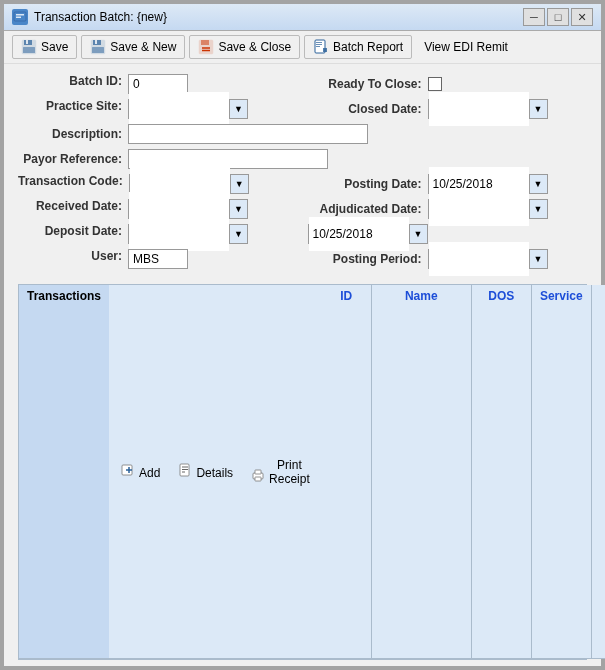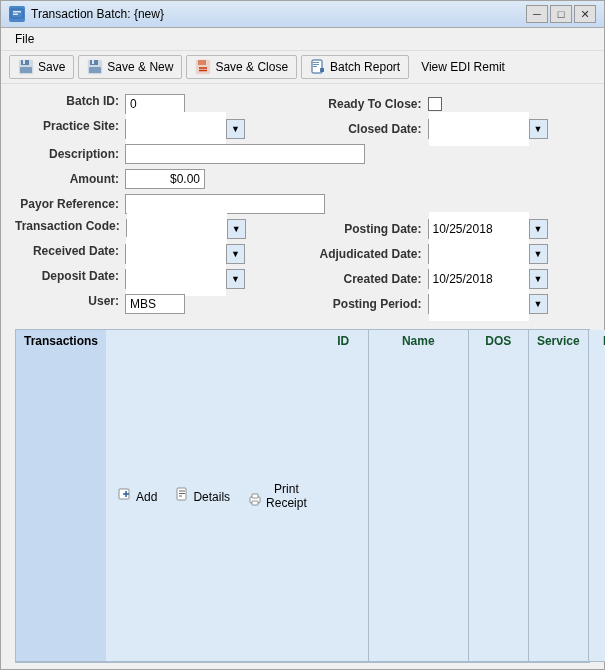--- a/index.html
+++ b/index.html
@@ -1,17 +1,17 @@
 <!DOCTYPE html>
 <html><head>
   <meta charset="utf-8">
   <style>
     * { box-sizing: border-box; margin: 0; padding: 0; font-family: 'Segoe UI', Tahoma, Geneva, Verdana, sans-serif; font-size: 12px; }
     body { background: #f0f0f0; width: 605px; height: 670px; overflow: hidden; }
-    .window { width: 605px; height: 670px; background: #f0f0f0; border: 1px solid #a3a3a3; display: flex; flex-direction: column; }
+    .window { width: 605px; height: 670px; background: #f0f0f0; border: 4px solid #a3a3a3; display: flex; flex-direction: column; }
     .title-bar { background: linear-gradient(to bottom, #dde9f6, #c5d9f1); padding: 4px 8px; display: flex; align-items: center; justify-content: space-between; border-bottom: 1px solid #aaa; }
     .title-bar-left { display: flex; align-items: center; gap: 6px; }
     .title-icon { width: 16px; height: 16px; background: #4a86c8; border-radius: 2px; display: flex; align-items: center; justify-content: center; font-size: 10px; color: white; }
     .title-text { font-size: 12px; font-weight: normal; color: #000; }
     .title-buttons { display: flex; gap: 2px; }
     .title-btn { width: 22px; height: 18px; background: #e0e0e0; border: 1px solid #999; cursor: pointer; display: flex; align-items: center; justify-content: center; font-size: 11px; color: #333; }
     .title-btn.close { background: #e0e0e0; }
     .menu-bar { background: #f0f0f0; padding: 2px 8px; border-bottom: 1px solid #ddd; }
     .menu-item { display: inline-block; padding: 2px 6px; cursor: pointer; font-size: 12px; }
     .toolbar { background: #f0f0f0; padding: 4px 8px; display: flex; align-items: center; gap: 4px; border-bottom: 1px solid #ddd; }
@@ -27,21 +27,21 @@
     .form-select-box input { flex: 1; border: none; outline: none; padding: 1px 4px; font-size: 12px; height: 34px; background: white; }
     .form-select-box .dropdown-arrow { width: 18px; height: 18px; background: #dce9f7; border-left: 1px solid #999; display: flex; align-items: center; justify-content: center; cursor: pointer; font-size: 9px; flex-shrink: 0; }
     .col-left { display: flex; align-items: flex-start; flex: 1; }
     .col-right { display: flex; align-items: center; flex: 1; margin-left: 10px; }
     .checkbox { width: 14px; height: 14px; border: 1px solid #666; background: white; display: inline-flex; align-items: center; justify-content: center; }
     .transactions-section { background: #dce9f7; margin: 0 14px 6px 14px; border: 1px solid #aabbcc; flex: 1; display: flex; flex-direction: row; }
     .transactions-header { background: #c5d9f1; padding: 4px 8px; font-weight: bold; font-size: 12px; border-bottom: 1px solid #aabbcc; }
     .transactions-toolbar { padding: 3px 6px; display: flex; align-items: center; gap: 6px; background: #dce9f7; border-bottom: 1px solid #aabbcc; }
     .trans-btn { display: flex; align-items: flex-end; gap: 4px; padding: 2px 6px; background: transparent; border: none; cursor: pointer; font-size: 12px; color: #000; }
     .table-header { display: grid; grid-template-columns: 50px 100px 60px 60px 55px 55px 70px; background: #dce9f7; border-bottom: 1px solid #aabbcc; }
-    .table-col-header { padding: 4px 4px; font-size: 12px; font-weight: bold; color: #14532d; text-align: center; border-right: 1px solid #aabbcc; }
+    .table-col-header { padding: 4px 4px; font-size: 12px; font-weight: bold; color: #1d4ed8; text-align: center; border-right: 1px solid #aabbcc; }
     .table-col-header:last-child { border-right: none; }
     .table-body { flex: 1; background: white; }
     .amount-input { text-align: right; }
 
     
     .icon-save { color: #2a6099; }
     .icon-close { color: #cc3300; }
     .icon-new { color: #2a6099; }
     .icon-report { color: #2a6099; }
   </style>
@@ -61,23 +61,20 @@
       </div>
       <span class="title-text">Transaction Batch: {new}</span>
     </div>
     <div class="title-buttons">
       <div class="title-btn">─</div>
       <div class="title-btn">□</div>
       <div class="title-btn close">✕</div>
     </div>
   </div>
 
-  <div class="menu-bar">
-    <span class="menu-item">File</span>
-  </div>
 
   <div class="toolbar">
     <button class="toolbar-btn">
       <span class="toolbar-icon icon-save">
         <svg width="16" height="16" viewBox="0 0 16 16">
           <rect x="1" y="1" width="14" height="14" rx="1" fill="#2a6099" opacity="0.15" stroke="#2a6099" stroke-width="0.5"></rect>
           <rect x="3" y="1" width="8" height="5" fill="#2a6099" opacity="0.7"></rect>
           <rect x="5" y="1" width="2" height="4" fill="white" opacity="0.8"></rect>
           <rect x="2" y="8" width="12" height="6" rx="0.5" fill="#2a6099" opacity="0.5"></rect>
         </svg>
@@ -149,24 +146,20 @@
           <div class="dropdown-arrow">▼</div>
         </div>
       </div>
     </div>
 
     <div class="form-row">
       <span class="form-label">Description:</span>
       <input type="text" class="form-input" style="width: 240px;">
     </div>
 
-    <div class="form-row">
-      <span class="form-label">Amount:</span>
-      <input type="text" class="form-input amount-input" style="width: 80px;" value="$0.00">
-    </div>
 
     <div class="form-row">
       <span class="form-label">Payor Reference:</span>
       <input type="text" class="form-input" style="width: 200px;">
     </div>
 
     <div class="form-row">
       <div class="col-left">
         <span class="form-label">Transaction Code:</span>
         <div class="form-select-box">
@@ -202,21 +195,20 @@
 
     <div class="form-row">
       <div class="col-left">
         <span class="form-label">Deposit Date:</span>
         <div class="form-select-box">
           <input type="text" style="width: 98px;">
           <div class="dropdown-arrow">▼</div>
         </div>
       </div>
       <div class="col-right">
-        <span class="form-label-right">Created Date:</span>
         <div class="form-select-box" style="width:120px;">
           <input type="text" style="width: 100px;" value="10/25/2018">
           <div class="dropdown-arrow">▼</div>
         </div>
       </div>
     </div>
 
     <div class="form-row">
       <div class="col-left">
         <span class="form-label">User:</span>

